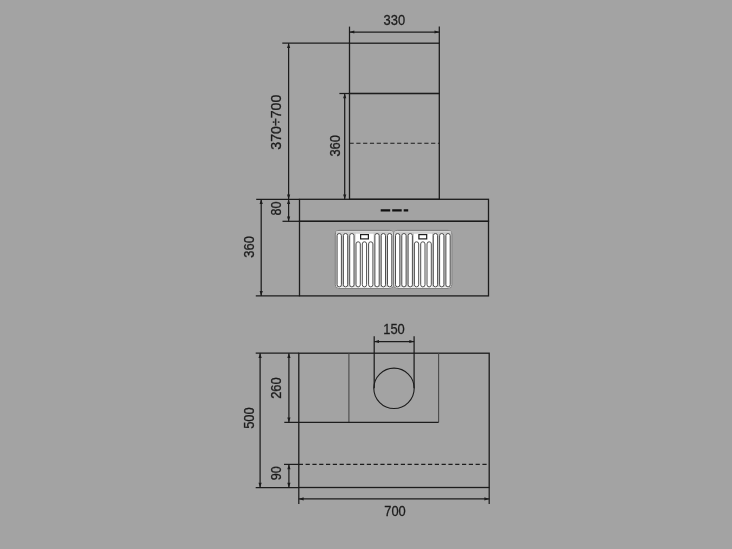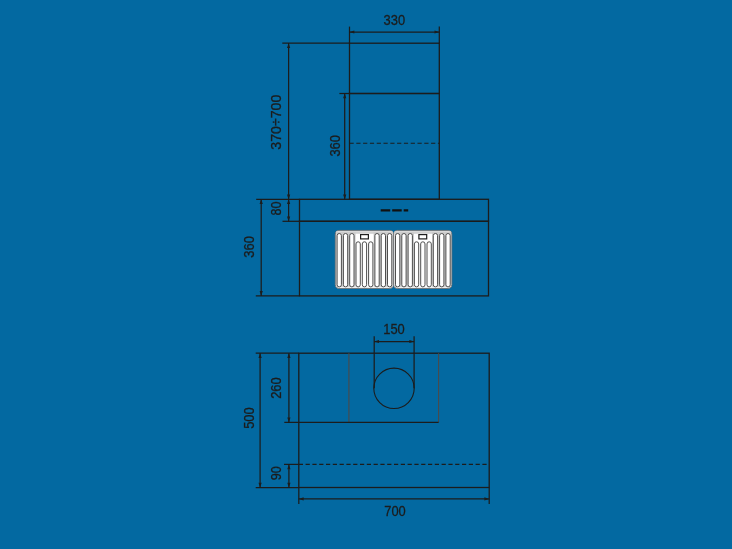--- a/index.html
+++ b/index.html
@@ -1,17 +1,17 @@
 <!DOCTYPE html>
 <html><head>
 <meta charset="utf-8">
 <title>Hood dimensions</title>
 <style>
   html,body{margin:0;padding:0;background:#ffffff;}
-  .page{position:relative;width:732px;height:549px;background:#0369a1;overflow:hidden;}
+  .page{position:relative;width:732px;height:549px;background:#a3a3a3;overflow:hidden;}
   svg{position:absolute;top:0;left:0;filter:blur(0.38px);}
   text{font-family:"Liberation Sans", sans-serif;font-size:15px;fill:#1c1c1c;stroke:#1c1c1c;stroke-width:0.3px;}
 </style>
 </head>
 <body>
 <div class="page">
 <svg width="732" height="549" viewBox="0 0 732 549">
   <g fill="none" stroke="#1c1c1c" stroke-width="1.3">
 
     <rect x="349.5" y="43.2" width="89.8" height="50.3"></rect>

